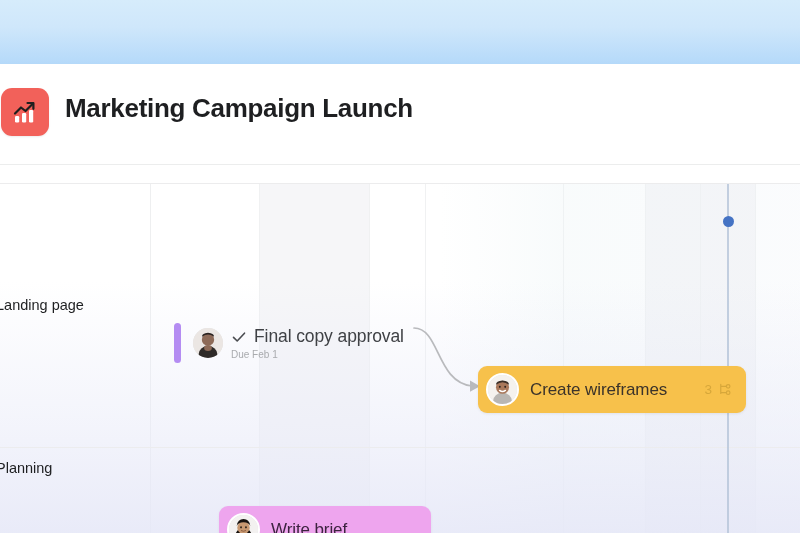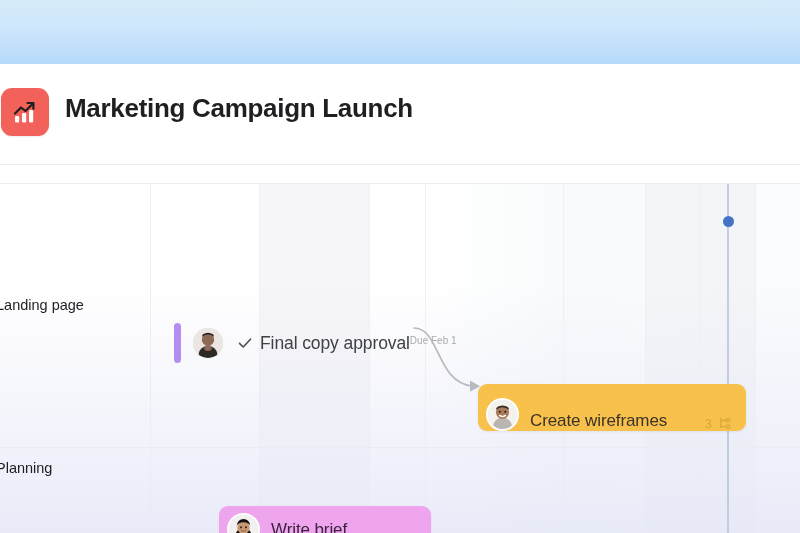--- a/index.html
+++ b/index.html
@@ -241,22 +241,23 @@
   .avatar {
     border-radius: 50%;
     overflow: hidden;
     flex: none;
     background: #dfe1e4;
     position: relative;
   }
   .avatar svg { display: block; }
 
   .approval-texts {
-    margin-left: 14px;
-    display: flex;
+    margin-left: 8px;
+    display: flex;
+    flex-direction: column;
   }
   .approval-title-row {
     display: flex;
     align-items: center;
     gap: 7px;
   }
   .check-icon { flex: none; display: block; }
   .approval-title {
     font-size: 17.5px;
     color: #3f4145;
@@ -444,21 +445,21 @@
           </div>
           <div class="approval-due">Due Feb 1</div>
         </div>
       </div>
 
       <svg class="connector" width="110" height="90" viewBox="0 0 110 90" style="top:138px;" aria-hidden="true">
         <path d="M4 6 C 30 6, 26 60, 62 64" stroke="#b9babd" stroke-width="1.7" fill="none" stroke-linecap="round"></path>
         <path d="M60 58.5 L70 64.2 L60 69.8 Z" fill="#b9babd"></path>
       </svg>
 
-      <div class="card-wireframes" style="top:200px;align-items:flex-end;">
+      <div class="card-wireframes" style="top:182px;">
         <div class="avatar">
           <svg width="29" height="29" viewBox="0 0 40 40" aria-hidden="true">
             <rect width="40" height="40" fill="#f5f2ee"></rect>
             <ellipse cx="20" cy="36" rx="13" ry="11.5" fill="#b9b6b2"></ellipse>
             <circle cx="20" cy="17" r="9" fill="#a9785b"></circle>
             <path d="M11 13.5 Q20 6.5 29 13.5 Q29 8.2 20 7.6 Q11 8.2 11 13.5 Z" fill="#3a2f28"></path>
             <ellipse cx="16.3" cy="16.3" rx="1.3" ry="1.5" fill="#2b221d"></ellipse>
             <ellipse cx="23.7" cy="16.3" rx="1.3" ry="1.5" fill="#2b221d"></ellipse>
             <path d="M16 21.3 Q20 24.3 24 21.3" stroke="#ffffff" stroke-width="2.1" fill="none" stroke-linecap="round"></path>
           </svg>

